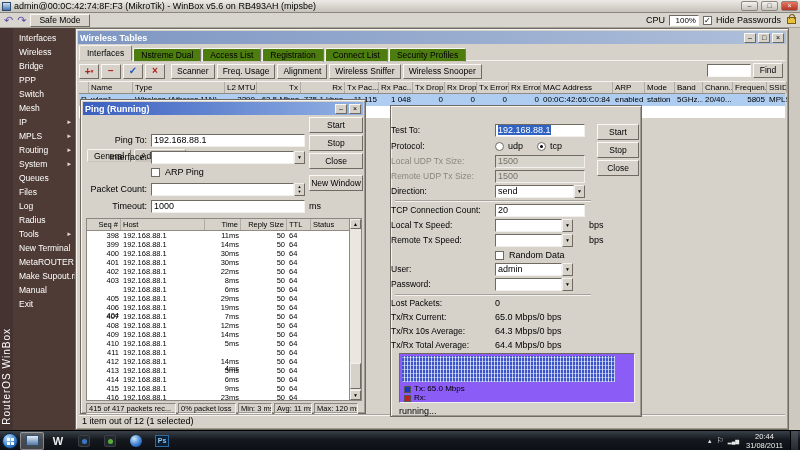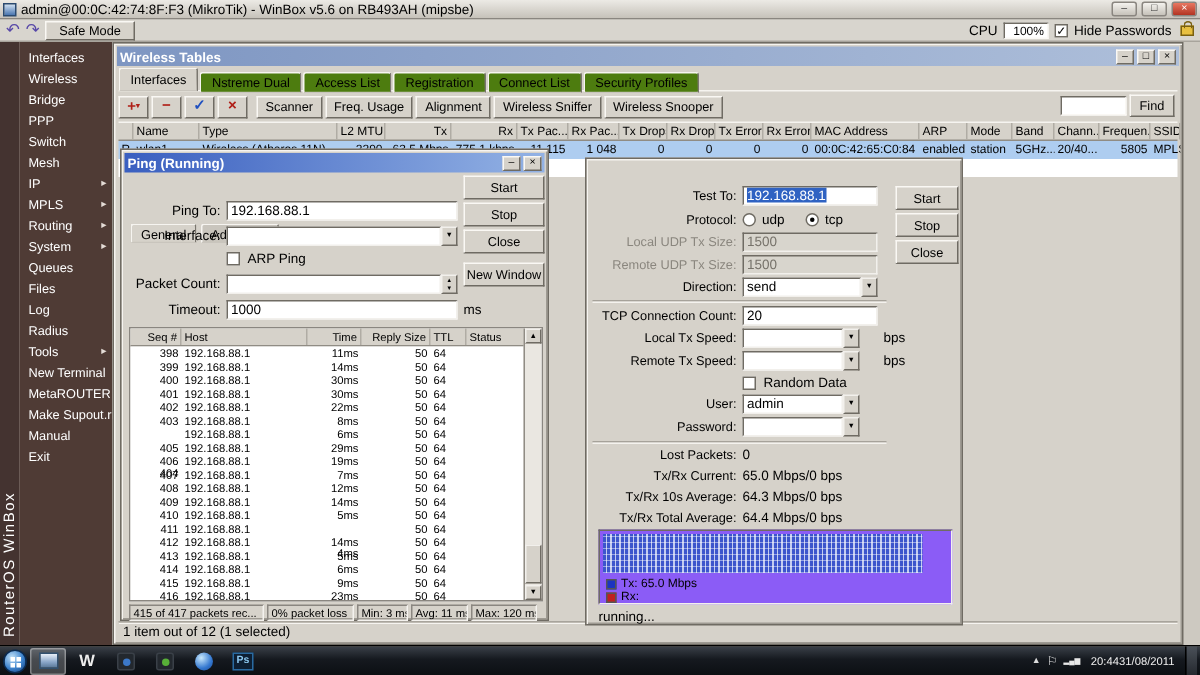--- a/index.html
+++ b/index.html
@@ -119,21 +119,21 @@
   .sarr.up { top:0; } .sarr.down { bottom:0; }
   .sthumb { position:absolute; left:0; width:11px; height:26px; bottom:11px; background:#d6d2ca;
     border:1px solid; border-color:#f2f0ec #6f6b63 #6f6b63 #f2f0ec; }
   .pfoot { position:absolute; left:5px; top:303px; width:278px; height:11px; display:flex; }
   .pseg { height:11px; border:1px solid; border-color:#8a8680 #f4f2ee #f4f2ee #8a8680; font-size:7.5px;
     line-height:9px; padding:0 2px; margin-right:2px; overflow:hidden; white-space:nowrap; flex:none; }
 
   
   .bw { left:315px; top:77px; width:252px; height:312px; z-index:6; }
   .bwbtn { position:absolute; left:206px; width:42px; height:16px; line-height:14px; }
-  .blab { position:absolute; left:0; width:100px; text-align:right; font-size:8.5px; line-height:13px; white-space:nowrap; }
+  .blab { position:absolute; left:0; width:100px; font-size:8.5px; line-height:13px; white-space:nowrap; }
   .blab.dis { color:#8a867e; }
   .bval { position:absolute; left:104px; font-size:9px; line-height:13px; white-space:nowrap; }
   .bsep { position:absolute; left:4px; width:196px; height:2px; border-top:1px solid #a6a29a; border-bottom:1px solid #f4f2ee; }
   .bwpanel { position:absolute; left:8px; top:247px; width:236px; height:50px; background:#8b5cf6;
     border:1px solid; border-color:#6f6b63 #f2f0ec #f2f0ec #6f6b63; }
   .bars { position:absolute; left:2px; top:2px; width:213px; height:26px;
     background:repeating-linear-gradient(0deg, rgba(255,255,255,.45) 0 1px, transparent 1px 4px),
                repeating-linear-gradient(90deg,#3c55cc 0 2px,#c2cbf0 2px 3px); }
   .leg { position:absolute; left:4px; display:flex; gap:3px; align-items:center; font-size:8px; line-height:8px; }
   .sw { width:7px; height:7px; display:inline-block; border:1px solid #555; }
@@ -154,21 +154,21 @@
   .ico-dark { width:12px; height:12px; background:#23282e; border:1px solid #3a4048; border-radius:2px; position:relative; }
   .ico-dark::after { content:''; position:absolute; left:3px; top:3px; width:5px; height:5px; border-radius:50%; }
   .ico-dark.d1::after { background:#3c78c8; } .ico-dark.d2::after { background:#58b038; }
   .ico-globe { width:12px; height:12px; border-radius:50%; background:radial-gradient(circle at 35% 30%,#c8e8fc,#3478d0 60%,#1c4890); }
   .ico-ps { width:14px; height:12px; background:#0d1f33; border:1px solid #2a6aa0; color:#8cc8f0;
     font-size:7px; font-weight:bold; display:flex; align-items:center; justify-content:center; }
   .tray { margin-left:auto; display:flex; align-items:center; gap:4px; }
   .tray-up { color:#dcdcdc; font-size:6px; }
   .tray-flag { color:#e8e8e8; font-size:8px; }
   .tray-net { color:#e8e8e8; font-size:5px; }
-  .clock { display:flex; flex-direction:row; align-items:center; color:#eee; font-size:7.5px; line-height:9px; padding:0 3px; }
+  .clock { display:flex; flex-direction:column; align-items:center; color:#eee; font-size:7.5px; line-height:9px; padding:0 3px; }
   .show-desktop { width:8px; height:20px; background:linear-gradient(#4a5058,#23272d); border-left:1px solid #000; }
 </style>
 </head>
 <body>
 
 <div id="app">
 
   <div class="titlebar">
     <span class="app-ico"></span>
     <span class="app-title">admin@00:0C:42:74:8F:F3 (MikroTik) - WinBox v5.6 on RB493AH (mipsbe)</span>

